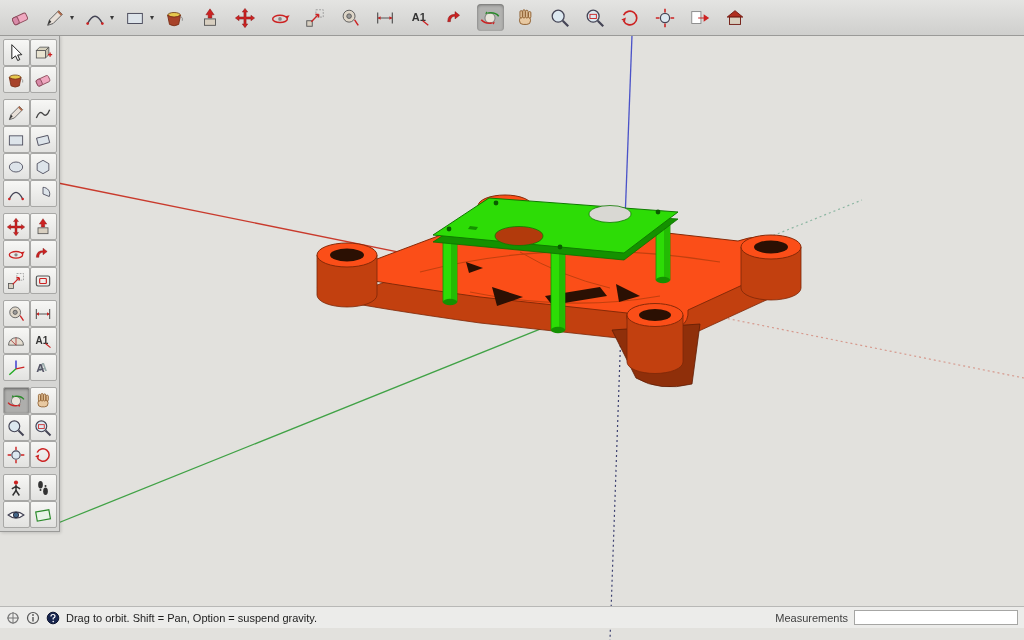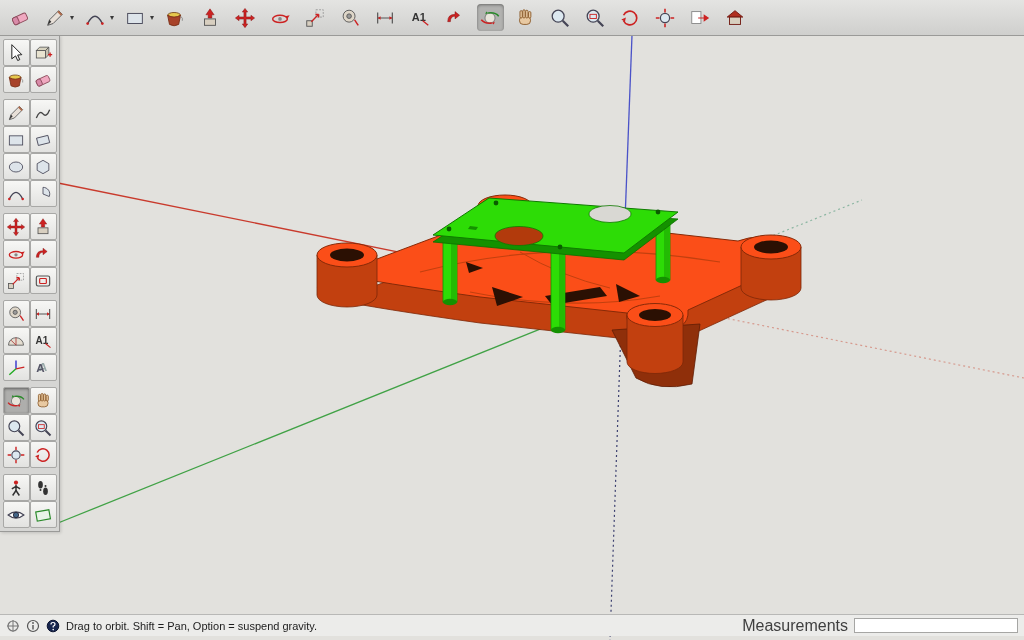--- a/index.html
+++ b/index.html
@@ -25,26 +25,26 @@
     padding:4px 1px 3px 1px;box-shadow:1px 1px 3px rgba(0,0,0,.15)}
   .pal-group{margin-bottom:6px}
   .pal-group:last-child{margin-bottom:0}
   .pal-row{display:flex;justify-content:center}
   .pal-btn{width:27px;height:27px;border:1px solid #a8a8a6;border-radius:2px;
     background:linear-gradient(#f7f7f5,#e2e2e0);padding:2px;cursor:pointer}
   .pal-btn.active{background:#aeaeac;box-shadow:inset 0 1px 3px rgba(0,0,0,.45)}
   .pal-btn svg{width:20px;height:20px;display:block}
 
   
-  .statusbar{position:absolute;left:0;right:0;bottom:4px;height:21px;z-index:10;
+  .statusbar{position:absolute;left:0;right:0;bottom:12px;height:21px;z-index:10;
     background:#ececea;border-top:1px solid #b8b8b6;display:flex;align-items:center;
     padding:0 6px;gap:6px;font-size:11px;color:#1d1d1d}
   .sb-icon{width:14px;height:14px;display:block;cursor:pointer}
   .spacer{flex:1}
-  .meas-label{color:#3f3f3f;font-size:16px}
+  .meas-label{color:#3f3f3f;font-size:11px}
   .meas-input{width:156px;height:13px;border:1px solid #a6a6a4;background:#fff;
     font-size:10px;padding:0 3px;font-family:"Liberation Sans",sans-serif}
 </style>
 </head>
 <body>
 
 <div id="screen">
 
   <svg width="0" height="0" style="position:absolute" aria-hidden="true">
     <defs>

